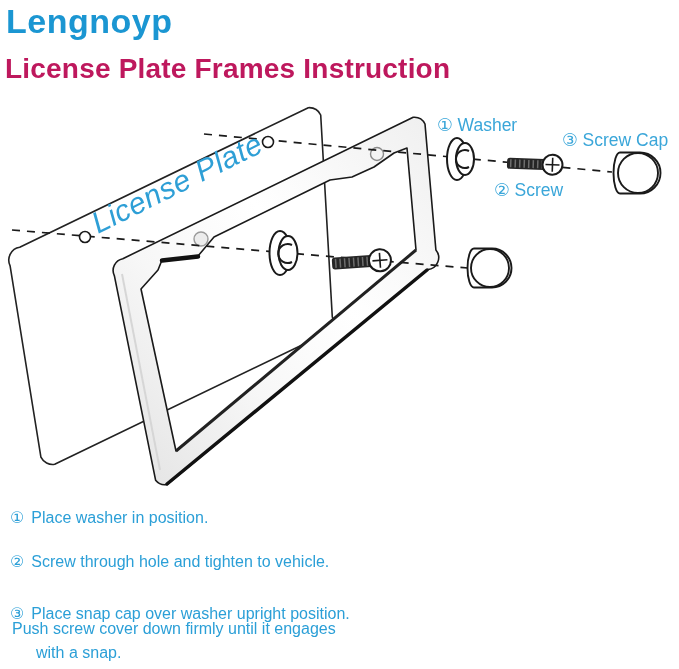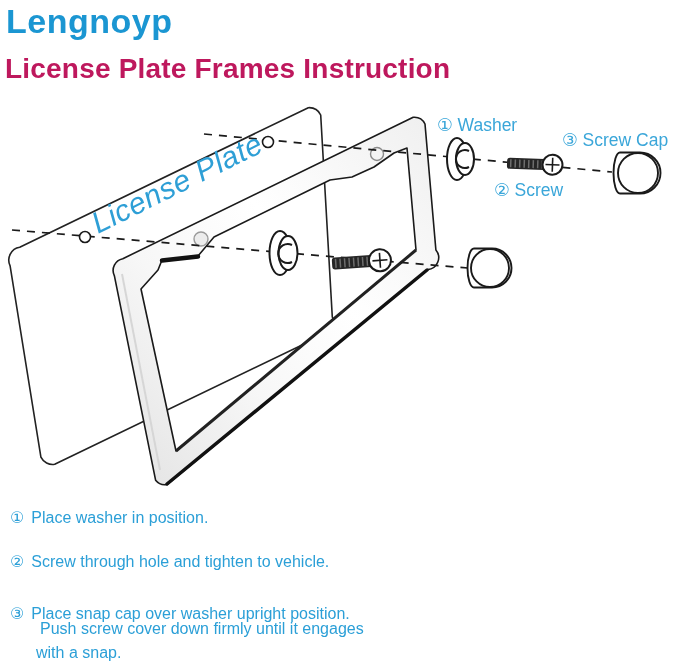--- a/index.html
+++ b/index.html
@@ -13,21 +13,21 @@
   .callout{font-size:17.5px;fill:#3aa6d9;font-family:"Liberation Sans","DejaVu Sans",sans-serif;}
   .plate-text{font-size:30px;font-style:italic;fill:#2e9fd6;letter-spacing:0.5px;
               font-family:"Liberation Sans","DejaVu Sans",sans-serif;}
   .instructions{position:absolute;left:0;top:0;width:679px;height:669px;}
   .iline{position:absolute;font-size:16px;color:#2b9fd7;white-space:nowrap;}
   .inum{margin-right:7px;}
   .inum:empty{margin-right:0;}
   .l0{left:10px;top:508px;}
   .l1{left:10px;top:552px;}
   .l2{left:10px;top:604px;}
-  .l3{left:40px;top:620px;}
+  .l3{left:12px;top:620px;}
   .l4{left:36px;top:644px;}
 </style>
 </head>
 <body>
 
 <div class="page">
 
   <div class="brand">Lengnoyp</div>
   <div class="subtitle">License Plate Frames Instruction</div>
 

